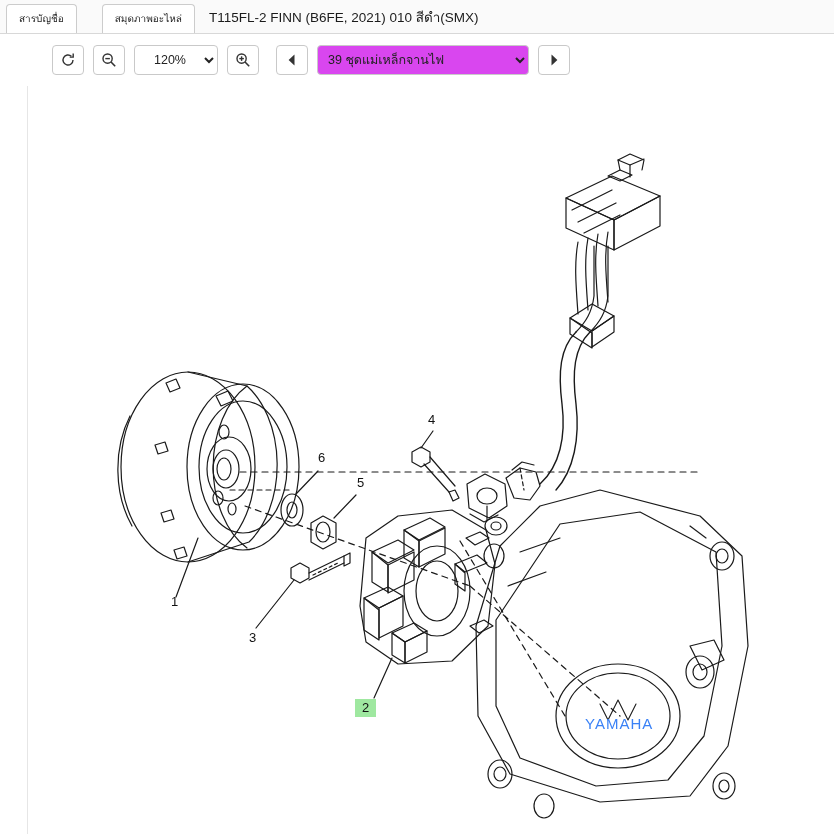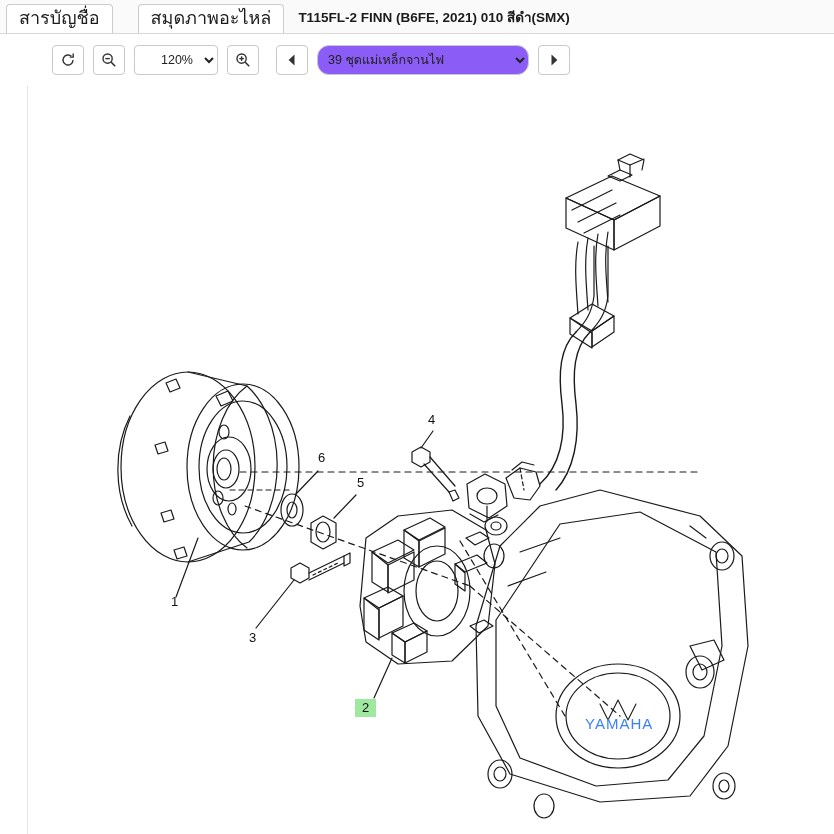--- a/index.html
+++ b/index.html
@@ -31,37 +31,37 @@
     border-bottom: 1px solid #d8d8d8;
     display: flex;
     align-items: flex-end;
     box-sizing: border-box;
   }
   .tab {
     height: 28px;
     line-height: 27px;
     padding: 0 12px;
     margin-left: 6px;
-    font-size: 18px;
+    font-size: 10px;
     color: #1c1c1c;
     background: #ffffff;
     border: 1px solid #cccccc;
     border-bottom: none;
     border-radius: 4px 4px 0 0;
     white-space: nowrap;
     cursor: pointer;
   }
   .tab.inactive {
     background: #ffffff;
     margin-left: 25px;
   }
   .tab-title {
     margin-left: 14px;
     font-size: 13.5px;
-    font-weight: bold;
+    font-weight: normal;
     color: #1b1b1b;
     line-height: 30px;
     white-space: nowrap;
   }
   
   .toolbar {
     position: absolute;
     left: 0; top: 34px;
     width: 834px;
     height: 52px;
@@ -89,30 +89,30 @@
   .zoom-select {
     height: 30px;
     width: 84px;
     margin-left: 9px;
     border: 1px solid #c9c9c9;
     border-radius: 4px;
     background: #ffffff;
     font-size: 12.5px;
     font-family: "Liberation Sans", sans-serif;
     color: #222;
-    padding-left: 22px;
+    padding-left: 15px;
     box-sizing: border-box;
   }
   .page-select {
     height: 30px;
     width: 212px;
     margin-left: 9px;
     border: 1px solid #c9c9c9;
-    border-radius: 12px;
-    background: #8b5cf6;
+    border-radius: 4px;
+    background: #d946ef;
     font-size: 12.5px;
     font-family: "Liberation Sans", sans-serif;
     color: #222;
     padding-left: 6px;
     box-sizing: border-box;
   }
   .ico { display: block; }
   
   .canvas {
     position: absolute;

